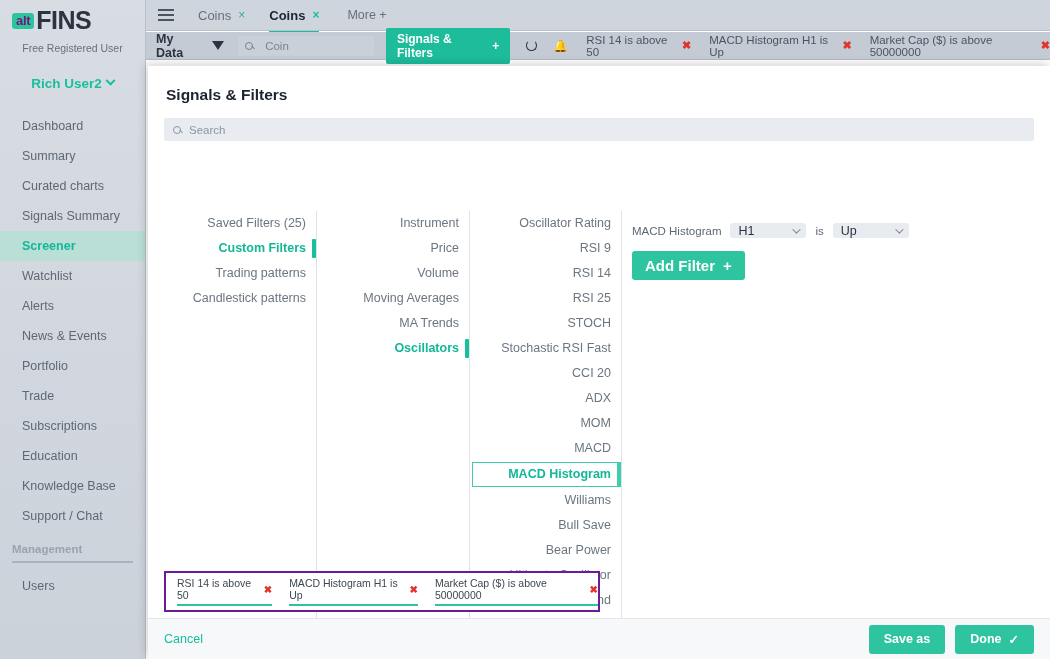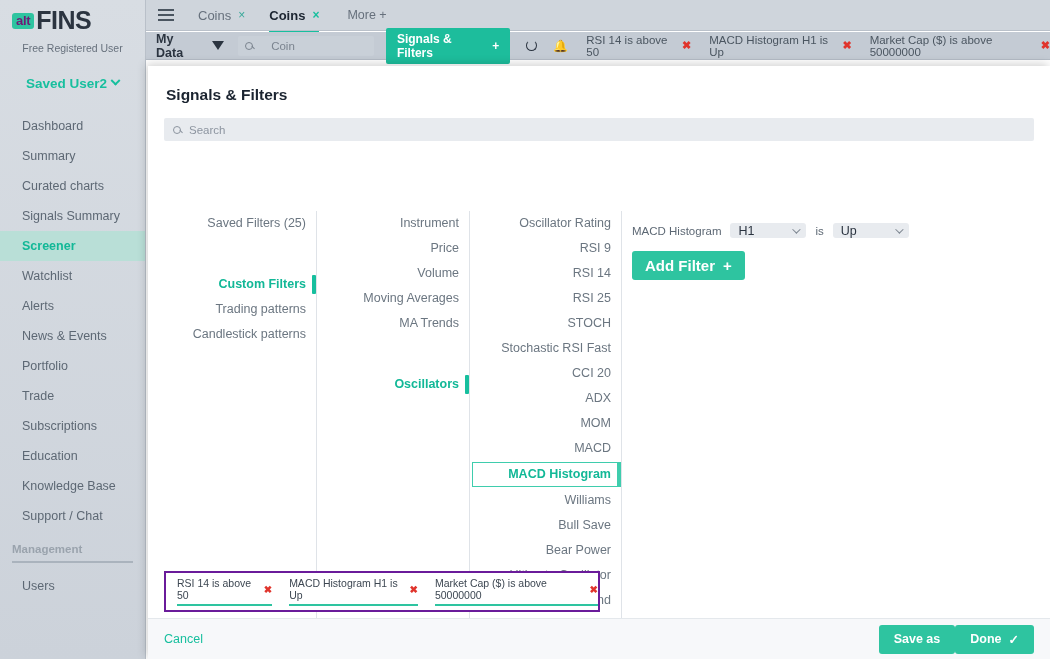--- a/index.html
+++ b/index.html
@@ -76,21 +76,21 @@
     position: absolute; left: 146px; top: 32px; width: 904px; height: 28px;
     background: #c4cbd4; display: flex; align-items: center; padding-left: 10px;
     border-bottom: 1px solid #b4bcc6;
   }
   .mydata { font-size: 12.5px; color: #2b3440; font-weight: bold; display:flex;
     align-items:center; gap:12px; cursor:pointer; }
   .funnel { width: 0; height: 0; border-left: 6px solid transparent;
     border-right: 6px solid transparent; border-top: 9px solid #2b3440; }
   .coin-search {
     margin-left: 14px; width: 143px; height: 20px; background: #c9d0d8;
-    display: flex; align-items: center; gap: 18px; padding-left: 7px;
+    display: flex; align-items: center; gap: 12px; padding-left: 7px;
     border-radius: 2px; cursor: text;
   }
   .mag { width: 8px; height: 8px; border: 1.4px solid #7b848f; border-radius: 50%;
     position: relative; }
   .mag::after { content:""; position:absolute; width:4px; height:1.4px;
     background:#7b848f; transform: rotate(45deg); right:-3px; bottom:0; }
   .coin-ph { font-size: 11.5px; color: #7b848f; }
   .sf-btn {
     margin-left: 12px; background: #1dbd9c; color: #fff; font-size: 12px;
     font-weight: bold; padding: 4px 11px; border-radius: 2px; cursor: pointer;
@@ -130,21 +130,21 @@
   }
   .col { height: 422px; overflow: hidden; position: relative; }
   .col-1 { width: 169px; border-right: 1px solid #dfe3e8; }
   .col-2 { width: 153px; border-right: 1px solid #dfe3e8; }
   .col-3 { width: 152px; border-right: 1px solid #dfe3e8; }
   .col-4 { flex: 1; }
   .li {
     text-align: right; padding: 5px 10px 5px 8px; font-size: 12.5px;
     color: #6b7681; cursor: pointer; line-height: 15px; position: relative;
   }
-  .li.sel { color: #12b897; font-weight: bold; margin-top: 36px; }
+  .li.sel { color: #12b897; font-weight: bold; }
   .li.sel .bar {
     position: absolute; right: 0; top: 3px; bottom: 3px; width: 4px;
     background: #17bf9e; border-radius: 1px;
   }
   .li.boxed {
     color: #12b897; font-weight: bold; border: 1px solid #3fcdad;
     border-right: none; margin: 1px 0 1px 2px; padding: 4px 10px 4px 8px;
   }
   .li.boxed .bar {
     position: absolute; right: -1px; top: -1px; bottom: -1px; width: 5px;
@@ -185,40 +185,40 @@
     color: #1b2430; font-weight: bold;
   }
 
   
   .footer {
     position: absolute; left: 0; bottom: 0; width: 902px; height: 41px;
     background: #f7f8fa; border-top: 1px solid #e4e8ec;
     display: flex; align-items: center; padding: 0 16px;
   }
   .cancel { font-size: 12.5px; color: #17bf9e; cursor: pointer; }
-  .footer-right { margin-left: auto; display: flex; }
+  .footer-right { margin-left: auto; display: flex; gap: 10px; }
   .btn {
     background: #2ec4a0; color: #fff; font-size: 12.5px; font-weight: bold;
     padding: 7px 15px; border-radius: 3px; cursor: pointer;
     display: flex; align-items: center; gap: 7px;
   }
 </style>
 </head>
 <body>
 
 <div id="app">
 
   <div class="sidebar">
     <div class="logo">
       <span class="logo-alt">alt</span>
       <span class="logo-fins">FINS</span>
     </div>
     <div class="free-user">Free Registered User</div>
     <div class="user-row">
-      <span>Saved User2</span>
+      <span>Rich User2</span>
       <span class="chev"></span>
     </div>
     <div class="nav" id="nav-list">
         <div class="nav-item">Dashboard</div>
         <div class="nav-item">Summary</div>
         <div class="nav-item">Curated charts</div>
         <div class="nav-item">Signals Summary</div>
         <div class="nav-item active">Screener</div>
         <div class="nav-item">Watchlist</div>
         <div class="nav-item">Alerts</div>

